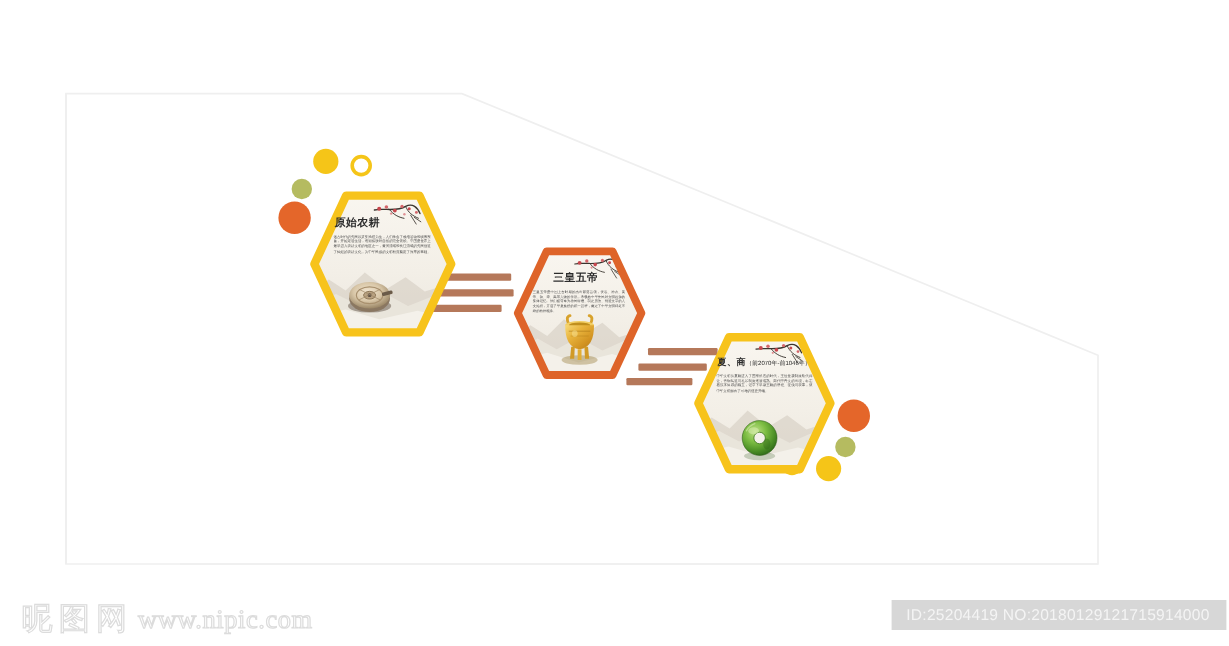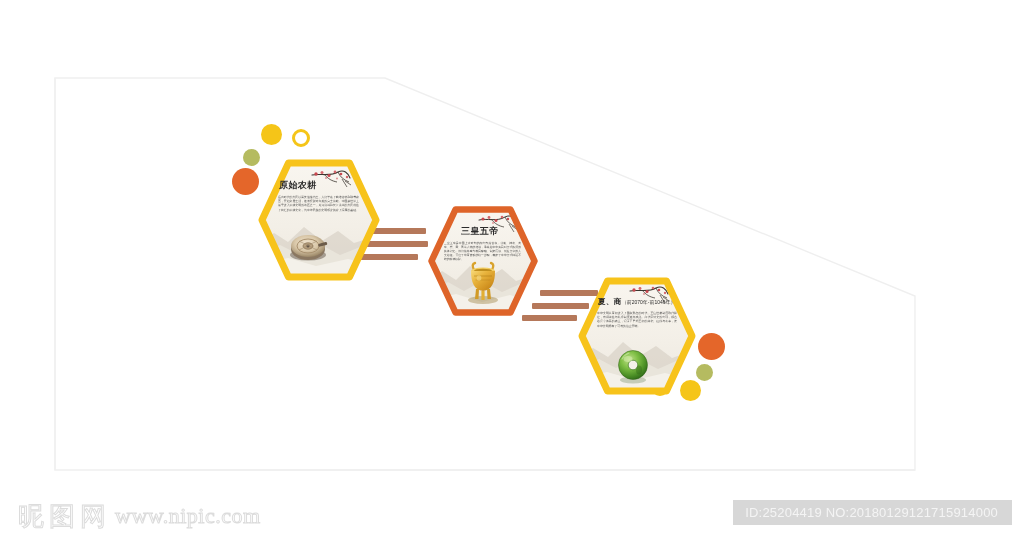--- a/index.html
+++ b/index.html
@@ -29,21 +29,21 @@
   .bar{position:absolute;background:#b5785a;border-radius:1px;}
 
   
   .watermark{position:absolute;left:0;bottom:0;width:1024px;height:43px;background:#fff;}
   .wm-logo{position:absolute;left:18px;top:8px;display:flex;align-items:center;gap:5px;}
   .wm-logo .gl{font-size:26px;color:#fff;line-height:1;
       -webkit-text-stroke:1px #dcdcdc;text-shadow:0 0 0 #dcdcdc;
       font-family:"DejaVu Sans",sans-serif;}
   .wm-url{font-size:22px;color:#fff;-webkit-text-stroke:1px #dcdcdc;
       font-family:Liberation Serif, serif;letter-spacing:.5px;margin-left:4px;}
-  .wm-id{position:absolute;right:12px;top:5px;background:#d7d7d7;color:#f4f4f4;
+  .wm-id{position:absolute;right:2px;top:5px;background:#d7d7d7;color:#f4f4f4;
       font-size:13px;padding:5px 14px 5px 12px;letter-spacing:.2px;
       font-family:"Liberation Sans",sans-serif;white-space:nowrap;}
 </style>
 </head>
 <body>
 
 <div id="stage">
 
   <svg class="wall-outline" viewBox="0 0 1024 495" preserveAspectRatio="none">
     <polygon points="55,78 385,78 915,296 915,470 150,470 55,470" fill="none" stroke="#efefef" stroke-width="1.4"></polygon>

